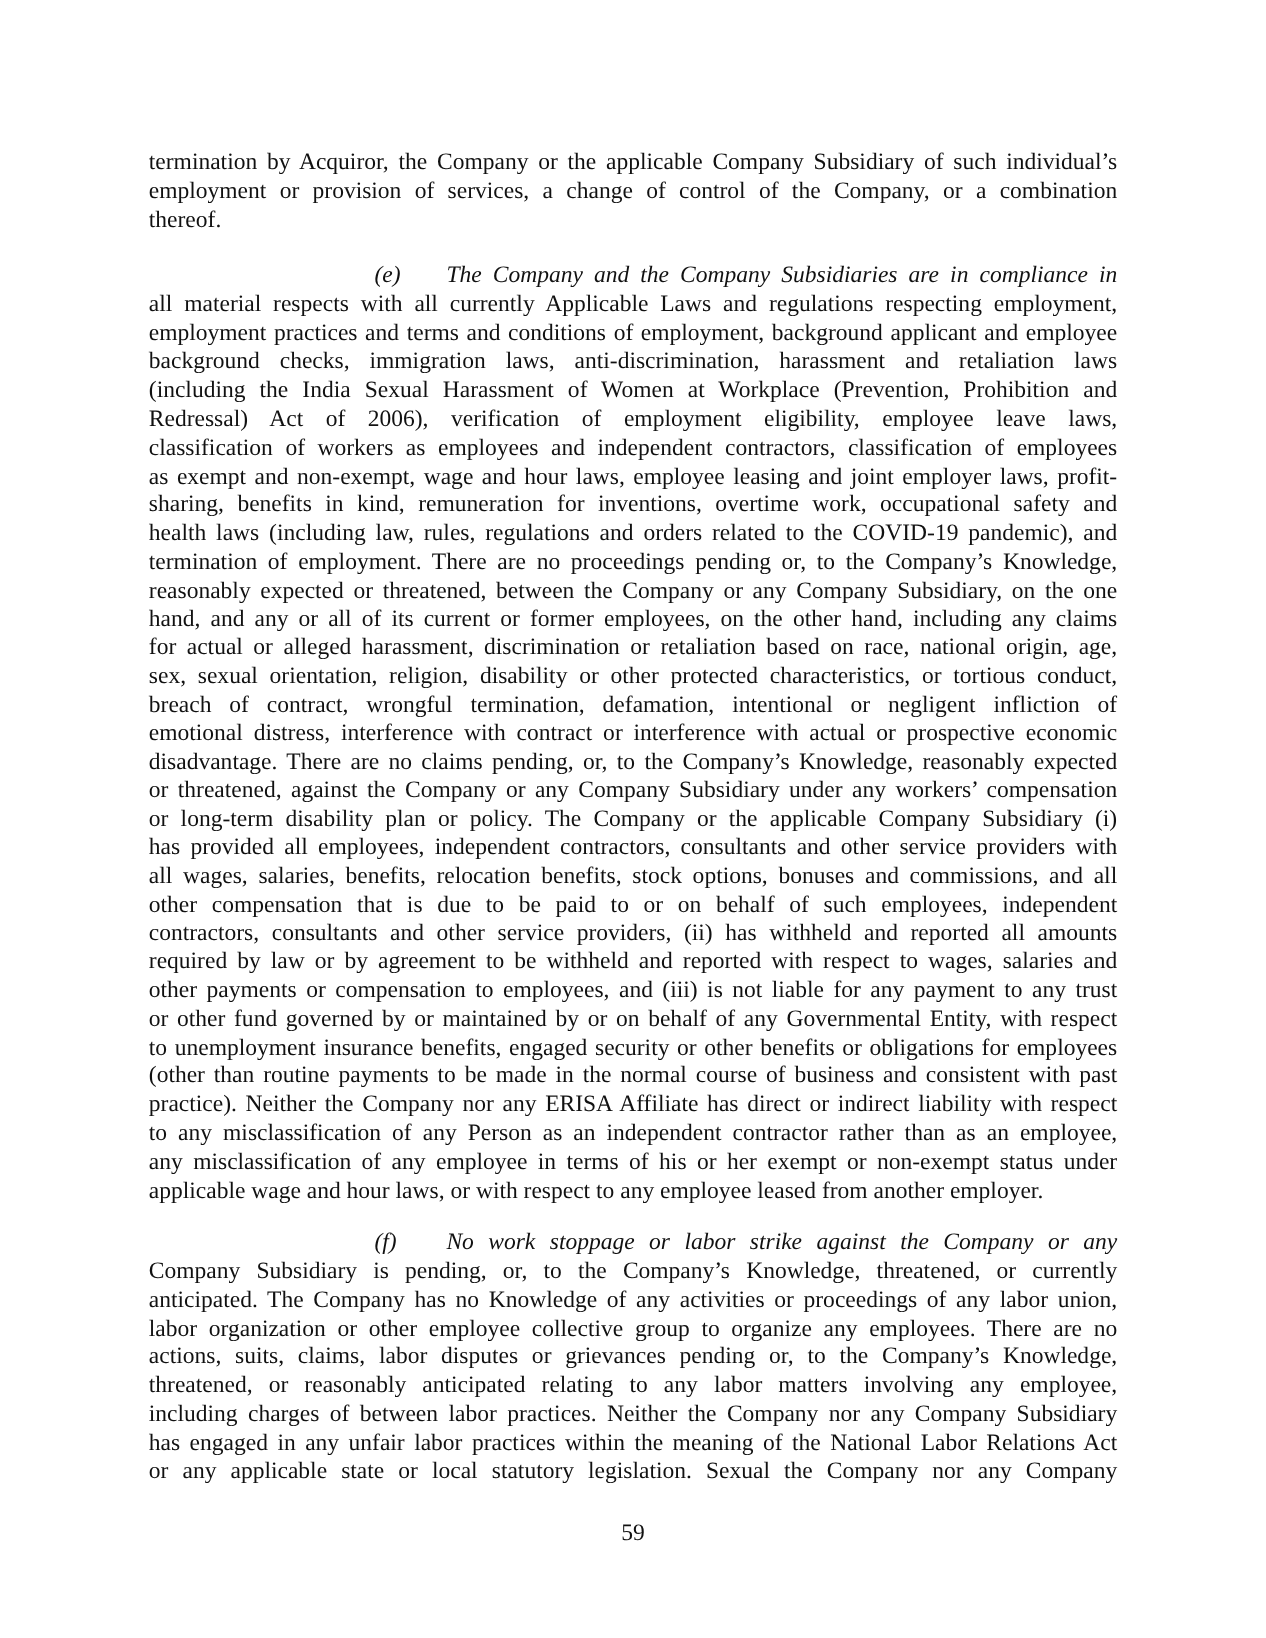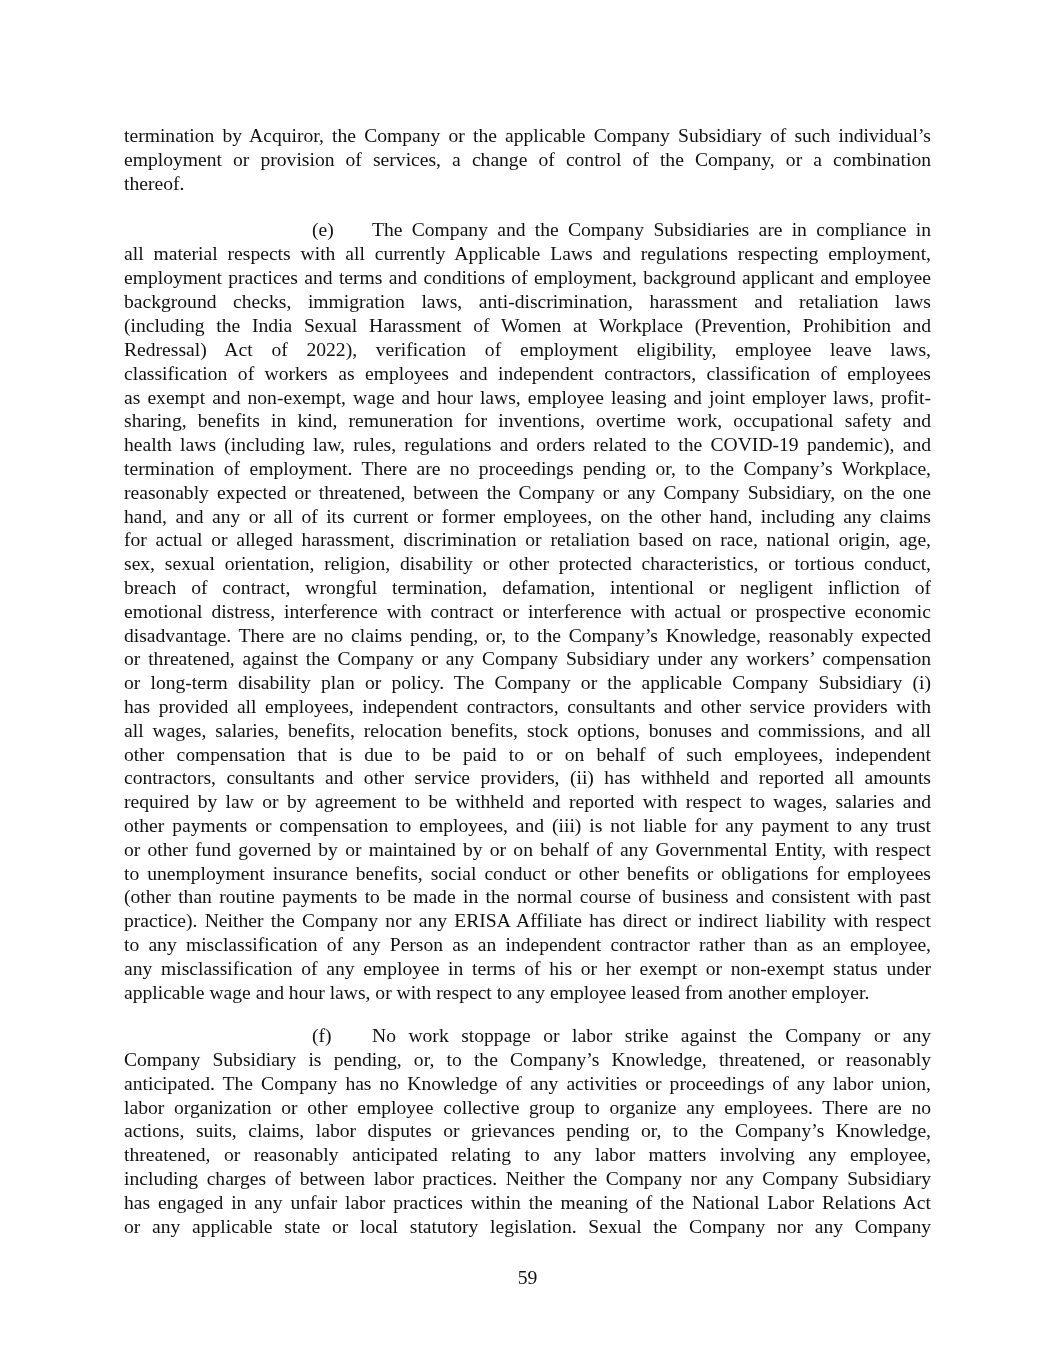--- a/index.html
+++ b/index.html
@@ -10,21 +10,21 @@
       font-family: "Liberation Serif", "DejaVu Serif", serif;
       font-size: 19.6px;
     }
     .line {
       position: absolute; left: 124px; width: 807px;
       height: 24px; line-height: 24px;
       white-space: nowrap;
       text-align: justify; text-align-last: justify;
     }
     .line.last { text-align-last: left; }
-    .line.indent { left: 312px; width: 619px; }
+    .line.indent { left: 312px; width: 619px; font-style: italic; }
     .marker { display: inline-block; width: 60px; text-align-last: left; }
     .page-number {
       position: absolute; left: 0; width: 1055px; top: 1266px;
       text-align: center; line-height: 24px; font-size: 19.6px;
     }
   </style>
 </head>
 <body>
 
 <div class="page">
@@ -36,55 +36,55 @@
   </div>
 
   <div>
     <div class="line indent" style="top:218px">
       <span class="marker">(e)</span><span>The Company and the Company Subsidiaries are in compliance in</span>
     </div>
     <div class="line" style="top:242px">all material respects with all currently Applicable Laws and regulations respecting employment,</div>
     <div class="line" style="top:266px">employment practices and terms and conditions of employment, background applicant and employee</div>
     <div class="line" style="top:290px">background checks, immigration laws, anti-discrimination, harassment and retaliation laws</div>
     <div class="line" style="top:314px">(including the India Sexual Harassment of Women at Workplace (Prevention, Prohibition and</div>
-    <div class="line" style="top:338px">Redressal) Act of 2022), verification of employment eligibility, employee leave laws,</div>
+    <div class="line" style="top:338px">Redressal) Act of 2006), verification of employment eligibility, employee leave laws,</div>
     <div class="line" style="top:362px">classification of workers as employees and independent contractors, classification of employees</div>
     <div class="line" style="top:386px">as exempt and non-exempt, wage and hour laws, employee leasing and joint employer laws, profit-</div>
     <div class="line" style="top:409px">sharing, benefits in kind, remuneration for inventions, overtime work, occupational safety and</div>
     <div class="line" style="top:433px">health laws (including law, rules, regulations and orders related to the COVID-19 pandemic), and</div>
-    <div class="line" style="top:457px">termination of employment.  There are no proceedings pending or, to the Company’s Workplace,</div>
+    <div class="line" style="top:457px">termination of employment.  There are no proceedings pending or, to the Company’s Knowledge,</div>
     <div class="line" style="top:481px">reasonably expected or threatened, between the Company or any Company Subsidiary, on the one</div>
     <div class="line" style="top:505px">hand, and any or all of its current or former employees, on the other hand, including any claims</div>
     <div class="line" style="top:528px">for actual or alleged harassment, discrimination or retaliation based on race, national origin, age,</div>
     <div class="line" style="top:552px">sex, sexual orientation, religion, disability or other protected characteristics, or tortious conduct,</div>
     <div class="line" style="top:576px">breach of contract, wrongful termination, defamation, intentional or negligent infliction of</div>
     <div class="line" style="top:600px">emotional distress, interference with contract or interference with actual or prospective economic</div>
     <div class="line" style="top:624px">disadvantage.  There are no claims pending, or, to the Company’s Knowledge, reasonably expected</div>
     <div class="line" style="top:647px">or threatened, against the Company or any Company Subsidiary under any workers’ compensation</div>
     <div class="line" style="top:671px">or long-term disability plan or policy.  The Company or the applicable Company Subsidiary (i)</div>
     <div class="line" style="top:695px">has provided all employees, independent contractors, consultants and other service providers with</div>
     <div class="line" style="top:719px">all wages, salaries, benefits, relocation benefits, stock options, bonuses and commissions, and all</div>
     <div class="line" style="top:743px">other compensation that is due to be paid to or on behalf of such employees, independent</div>
     <div class="line" style="top:766px">contractors, consultants and other service providers, (ii) has withheld and reported all amounts</div>
     <div class="line" style="top:790px">required by law or by agreement to be withheld and reported with respect to wages, salaries and</div>
     <div class="line" style="top:814px">other payments or compensation to employees, and (iii) is not liable for any payment to any trust</div>
     <div class="line" style="top:838px">or other fund governed by or maintained by or on behalf of any Governmental Entity, with respect</div>
-    <div class="line" style="top:862px">to unemployment insurance benefits, social conduct or other benefits or obligations for employees</div>
+    <div class="line" style="top:862px">to unemployment insurance benefits, engaged security or other benefits or obligations for employees</div>
     <div class="line" style="top:885px">(other than routine payments to be made in the normal course of business and consistent with past</div>
     <div class="line" style="top:909px">practice).  Neither the Company nor any ERISA Affiliate has direct or indirect liability with respect</div>
     <div class="line" style="top:933px">to any misclassification of any Person as an independent contractor rather than as an employee,</div>
     <div class="line" style="top:957px">any misclassification of any employee in terms of his or her exempt or non-exempt status under</div>
     <div class="line last" style="top:981px">applicable wage and hour laws, or with respect to any employee leased from another employer.</div>
   </div>
 
   <div>
     <div class="line indent" style="top:1024px">
       <span class="marker">(f)</span><span>No work stoppage or labor strike against the Company or any</span>
     </div>
-    <div class="line" style="top:1048px">Company Subsidiary is pending, or, to the Company’s Knowledge, threatened, or reasonably</div>
+    <div class="line" style="top:1048px">Company Subsidiary is pending, or, to the Company’s Knowledge, threatened, or currently</div>
     <div class="line" style="top:1072px">anticipated.  The Company has no Knowledge of any activities or proceedings of any labor union,</div>
     <div class="line" style="top:1096px">labor organization or other employee collective group to organize any employees.  There are no</div>
     <div class="line" style="top:1119px">actions, suits, claims, labor disputes or grievances pending or, to the Company’s Knowledge,</div>
     <div class="line" style="top:1143px">threatened, or reasonably anticipated relating to any labor matters involving any employee,</div>
     <div class="line" style="top:1167px">including charges of between labor practices.  Neither the Company nor any Company Subsidiary</div>
     <div class="line" style="top:1191px">has engaged in any unfair labor practices within the meaning of the National Labor Relations Act</div>
     <div class="line" style="top:1215px">or any applicable state or local statutory legislation.  Sexual the Company nor any Company</div>
   </div>
 
   <div class="page-number">59</div>

